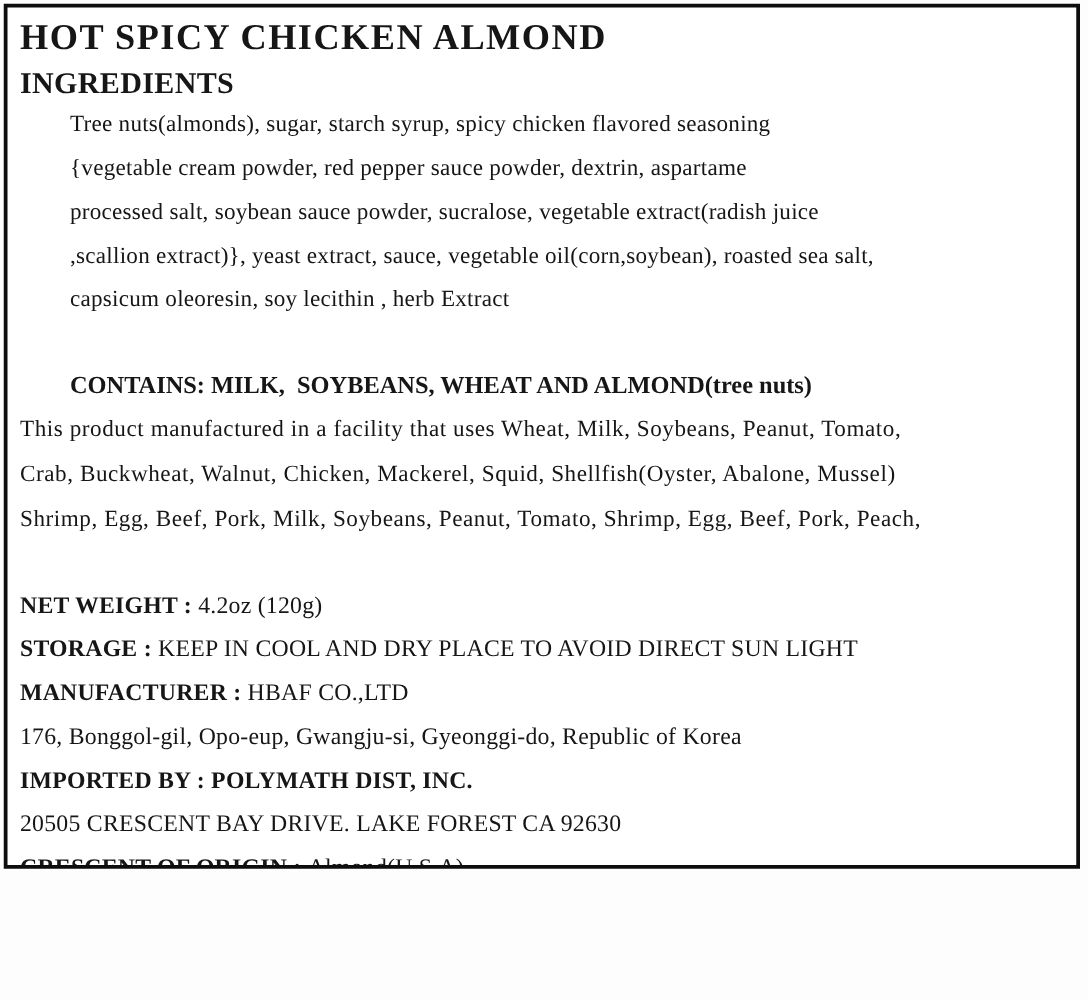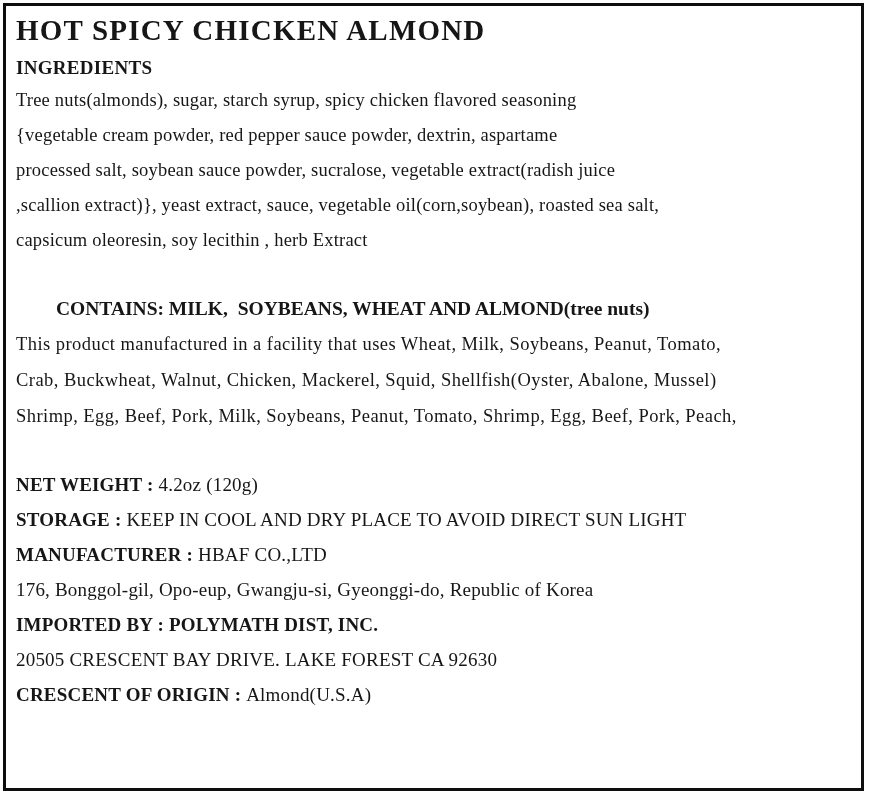--- a/index.html
+++ b/index.html
@@ -8,48 +8,49 @@
     width: 870px;
     height: 800px;
     background: #fdfdfd;
     font-family: "Liberation Serif", serif;
   }
   .label-frame {
     position: absolute;
     left: 3px;
     top: 3px;
     width: 861px;
-    height: 788px;
+    height: 692px;
     border: 3px solid #0d0d0d;
     background: #ffffff;
     box-sizing: border-box;
     padding: 3px 10px 0 10px;
     color: #161616;
     overflow: hidden;
   }
   .product-title {
     margin: 0;
     font-size: 29px;
     font-weight: bold;
     letter-spacing: 1.2px;
     line-height: 43px;
     white-space: nowrap;
   }
   .ingredients-heading {
     margin: 0;
-    font-size: 19px;
+    font-size: 24px;
     font-weight: bold;
     letter-spacing: 0.3px;
     line-height: 31px;
   }
   .body-line {
     font-size: 18.5px;
     line-height: 35px;
     letter-spacing: 0.2px;
     white-space: pre-wrap;
+    margin-left: 40px;
   }
   .contains-heading {
     margin-top: 33px;
     font-size: 19.5px;
     font-weight: bold;
     line-height: 35px;
     white-space: pre-wrap;
     margin-left: 40px;
   }
   .facility-line {

